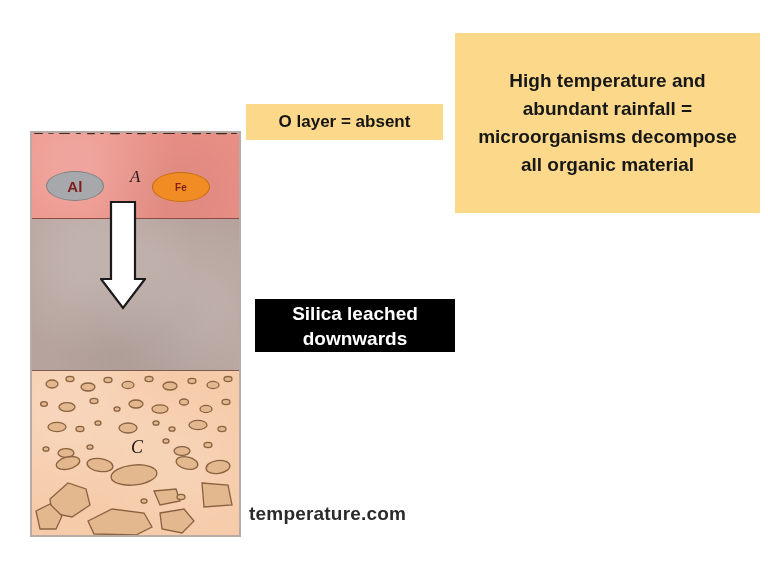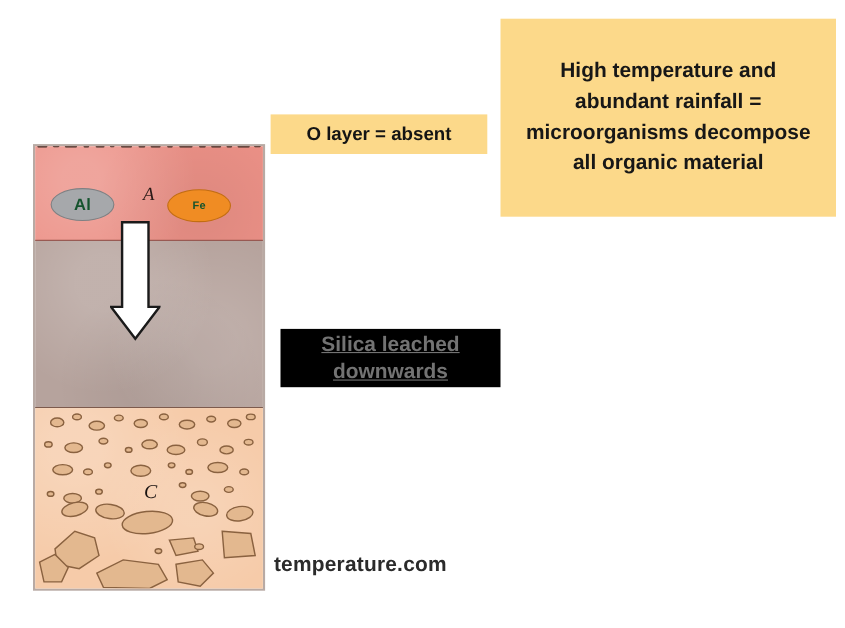--- a/index.html
+++ b/index.html
@@ -85,21 +85,21 @@
   }
 
   
   .bubble {
     position: absolute;
     border-radius: 50%;
     display: flex;
     align-items: center;
     justify-content: center;
     font-weight: 700;
-    color: #14532d;
+    color: #7f1d1d;
     letter-spacing: 0.2px;
     text-align: center;
   }
   .bubble-al {
     left: 14px;
     top: 38px;
     width: 56px;
     height: 28px;
     background: #a6a8ab;
     border: 1px solid #7e8083;
@@ -152,40 +152,39 @@
     top: 104px;
     width: 197px;
     height: 36px;
     background: #fcd98a;
     color: #141414;
     font-size: 17px;
   }
 
   .callout-climate {
     left: 455px;
-    top: 17px;
+    top: 33px;
     width: 305px;
     height: 180px;
     background: #fcd98a;
     color: #171717;
     font-size: 19px;
     line-height: 28px;
     padding: 0 12px;
   }
 
   .callout-silica {
     left: 255px;
     top: 299px;
     width: 200px;
     height: 53px;
     background: #000000;
-    color: #737373;
+    color: #ffffff;
     font-size: 19px;
     line-height: 25px;
-    text-decoration: underline;
   }
 
   
   .watermark {
     position: absolute;
     left: 249px;
     top: 503px;
     font-size: 19px;
     font-weight: 700;
     color: #2b2b2b;

